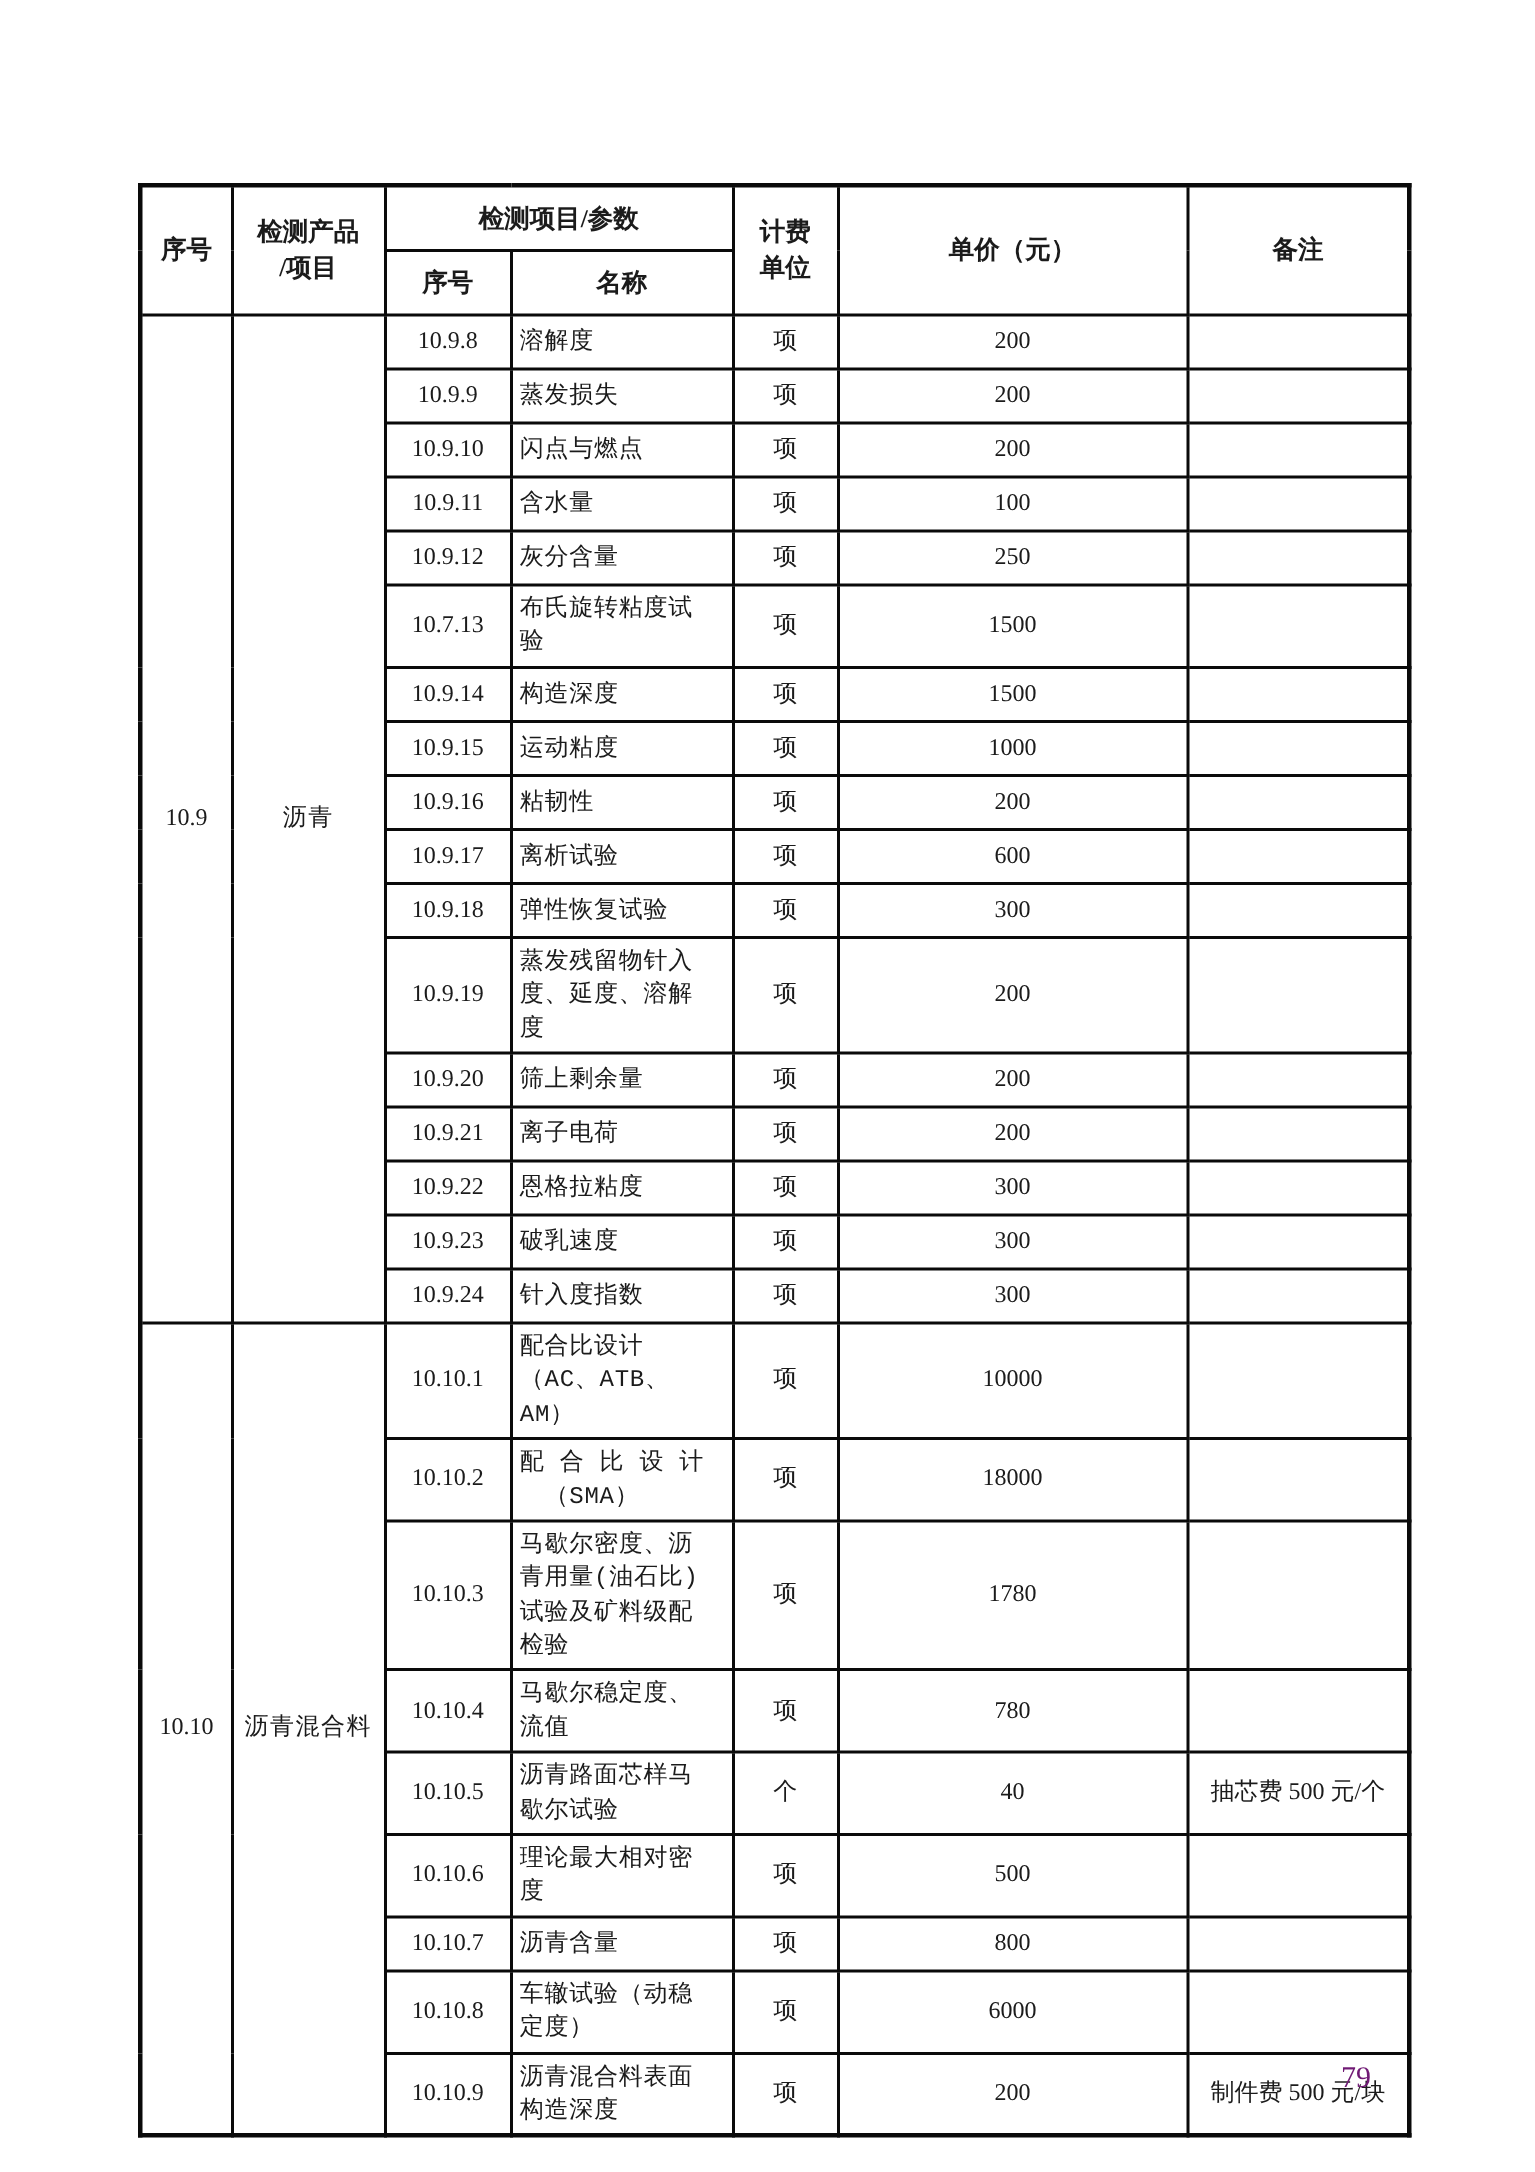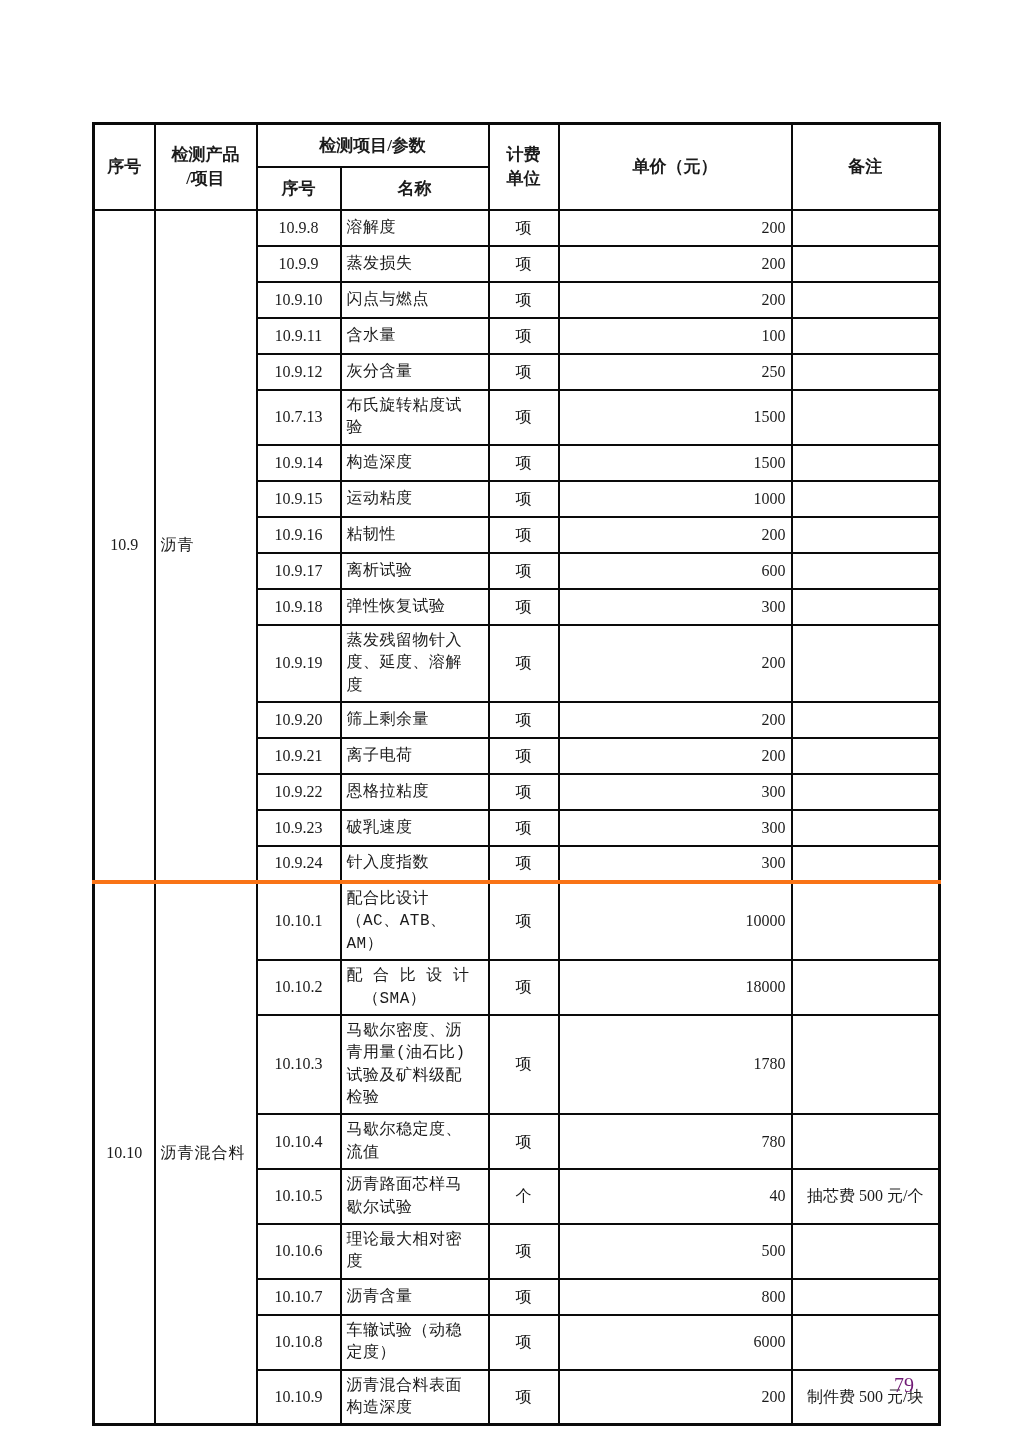--- a/index.html
+++ b/index.html
@@ -50,33 +50,33 @@
     margin-top: 22px;
   }
   .cell-name {
     text-align: left;
     white-space: pre-line;
     padding: 5px 7px;
     letter-spacing: 0.5px;
     font-family: Liberation Mono, monospace;
   }
   .cell-unit { text-align: center; }
-  .cell-price { text-align: right; }
+  .cell-price { text-align: center; }
   .cell-remark {
     text-align: center;
     padding: 5px 6px;
   }
   .cell-section-id { text-align: center; }
   .cell-section-product {
-    text-align: left;
+    text-align: center;
     padding-left: 8px;
     letter-spacing: 1px;
   }
   tr.section-break td {
-    border-top: 4px solid #f97316;
+    border-top: 2px solid #f97316;
   }
   .page-number {
     position: absolute;
     left: 894px;
     top: 1374px;
     font-size: 20px;
     color: #701a75;
     font-family: "Liberation Serif", "DejaVu Serif", serif;
   }
 </style>

